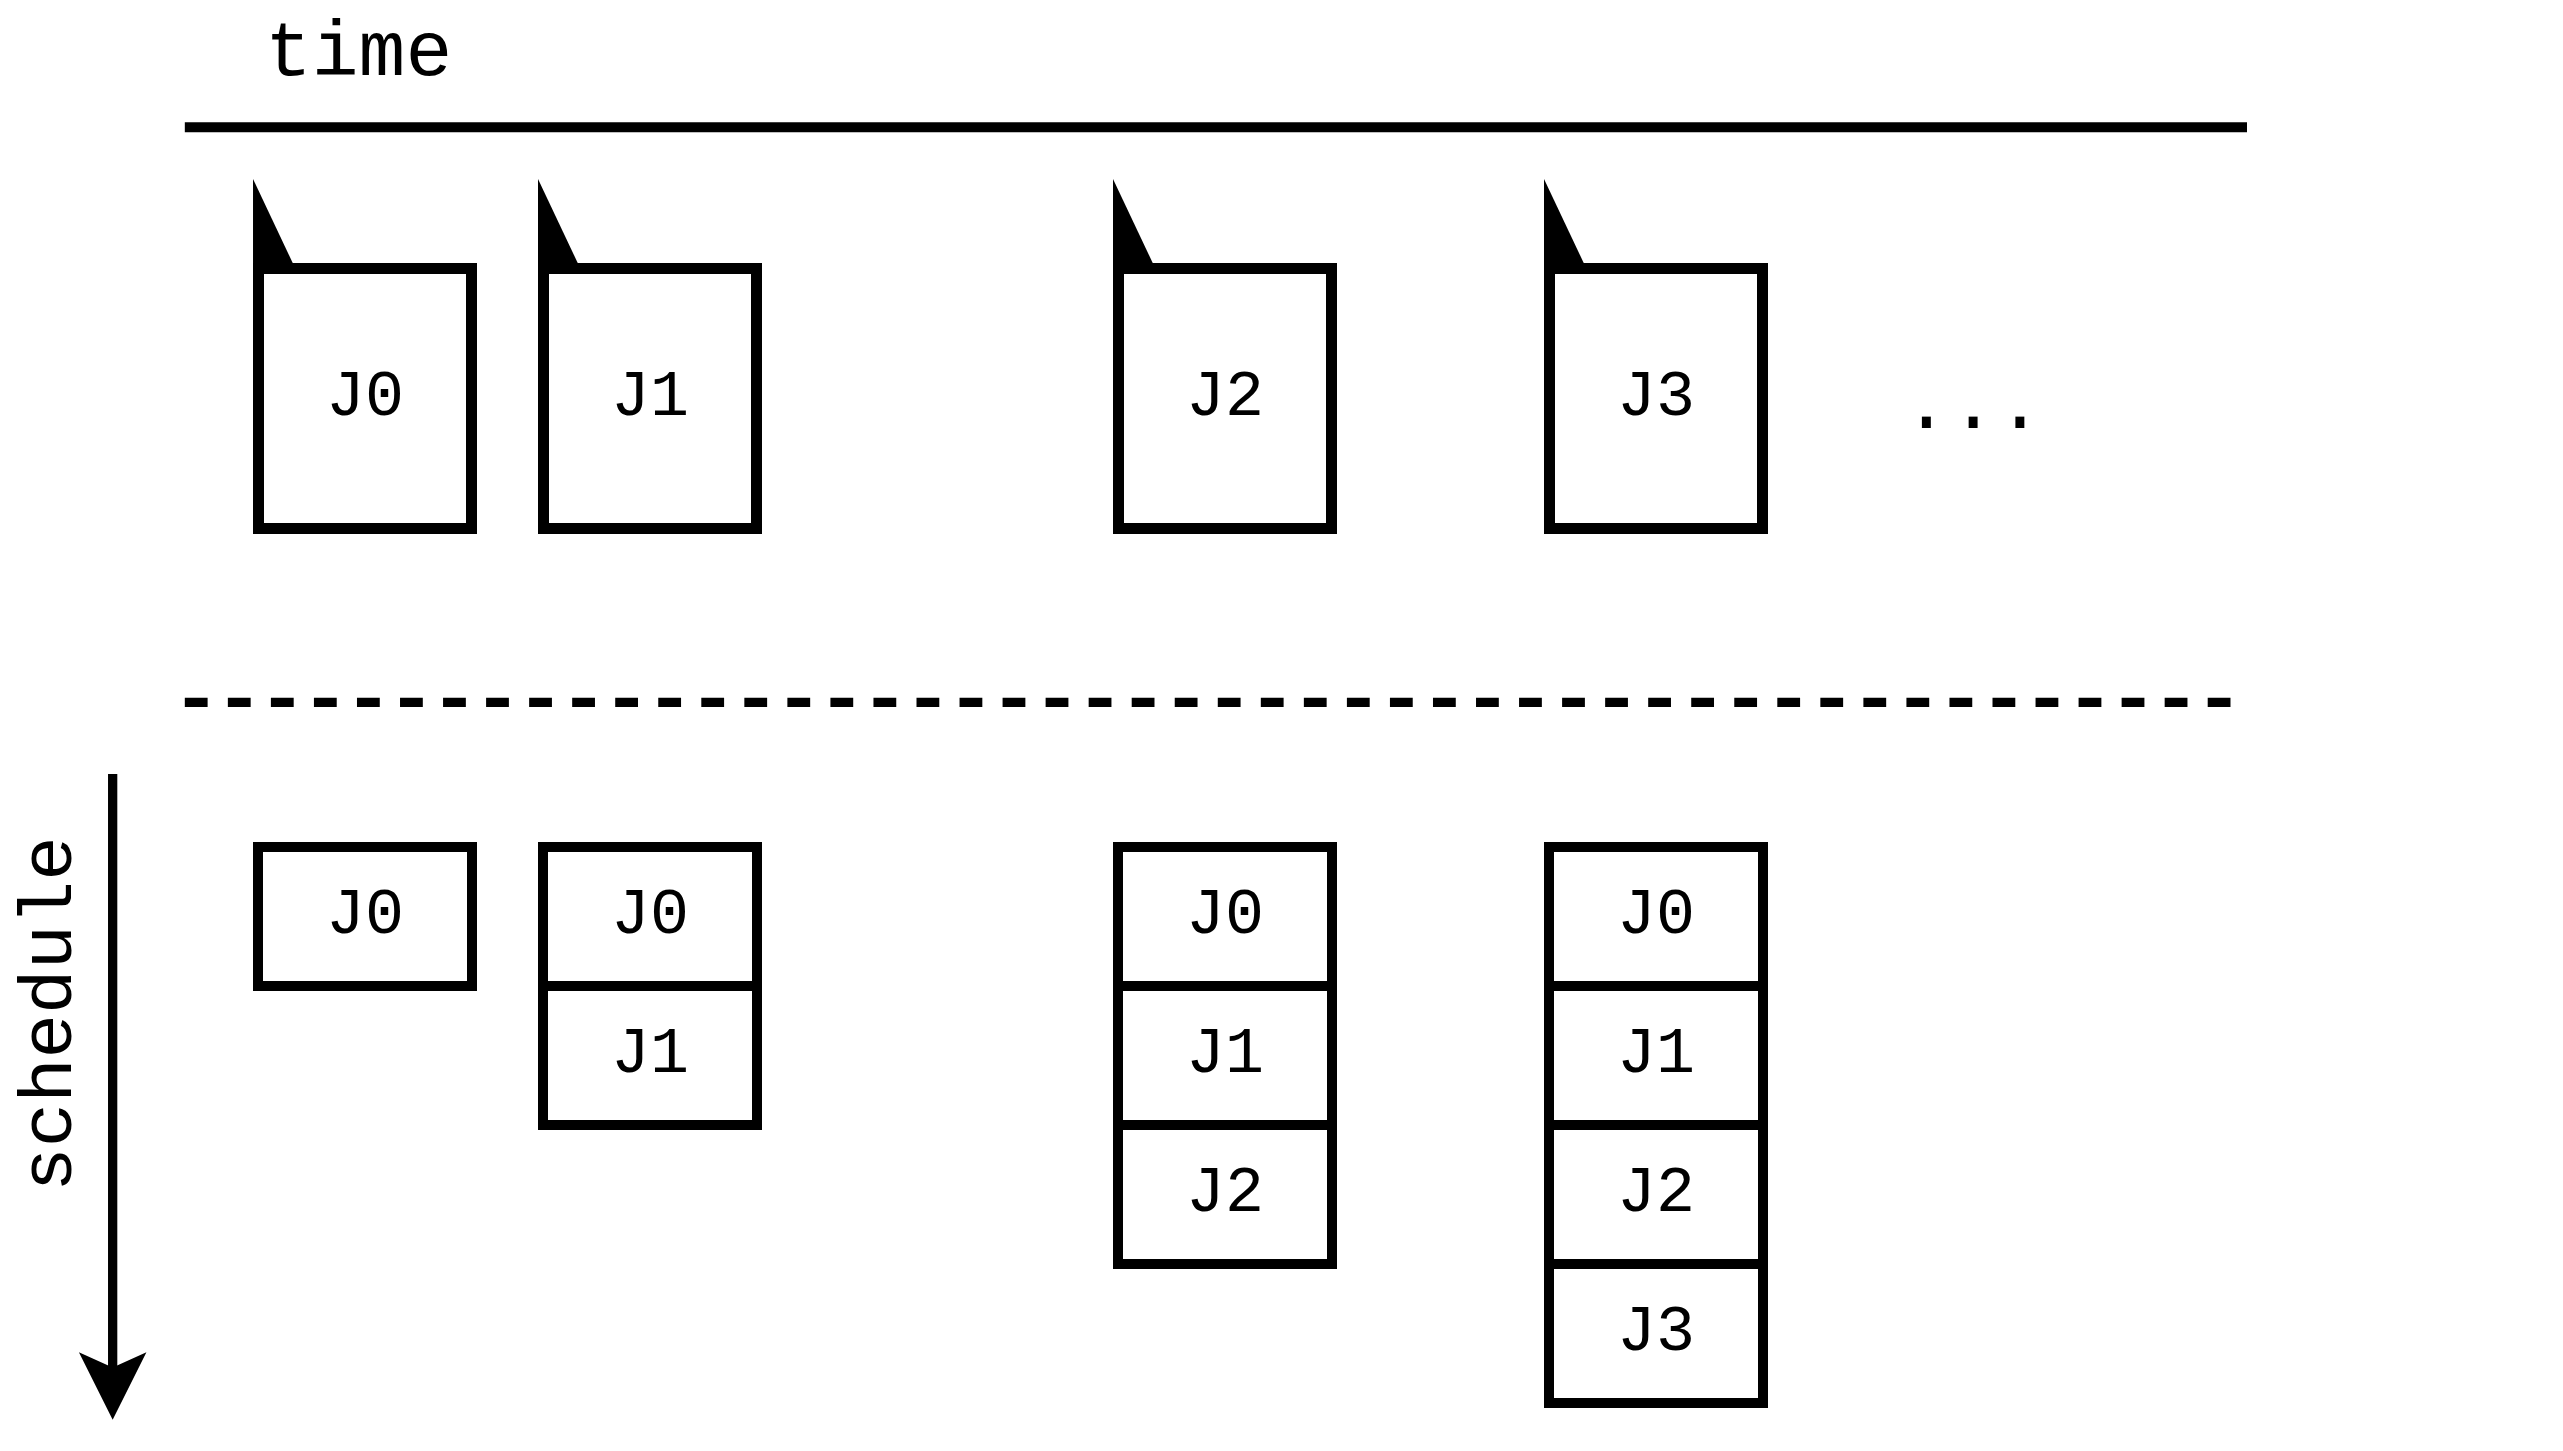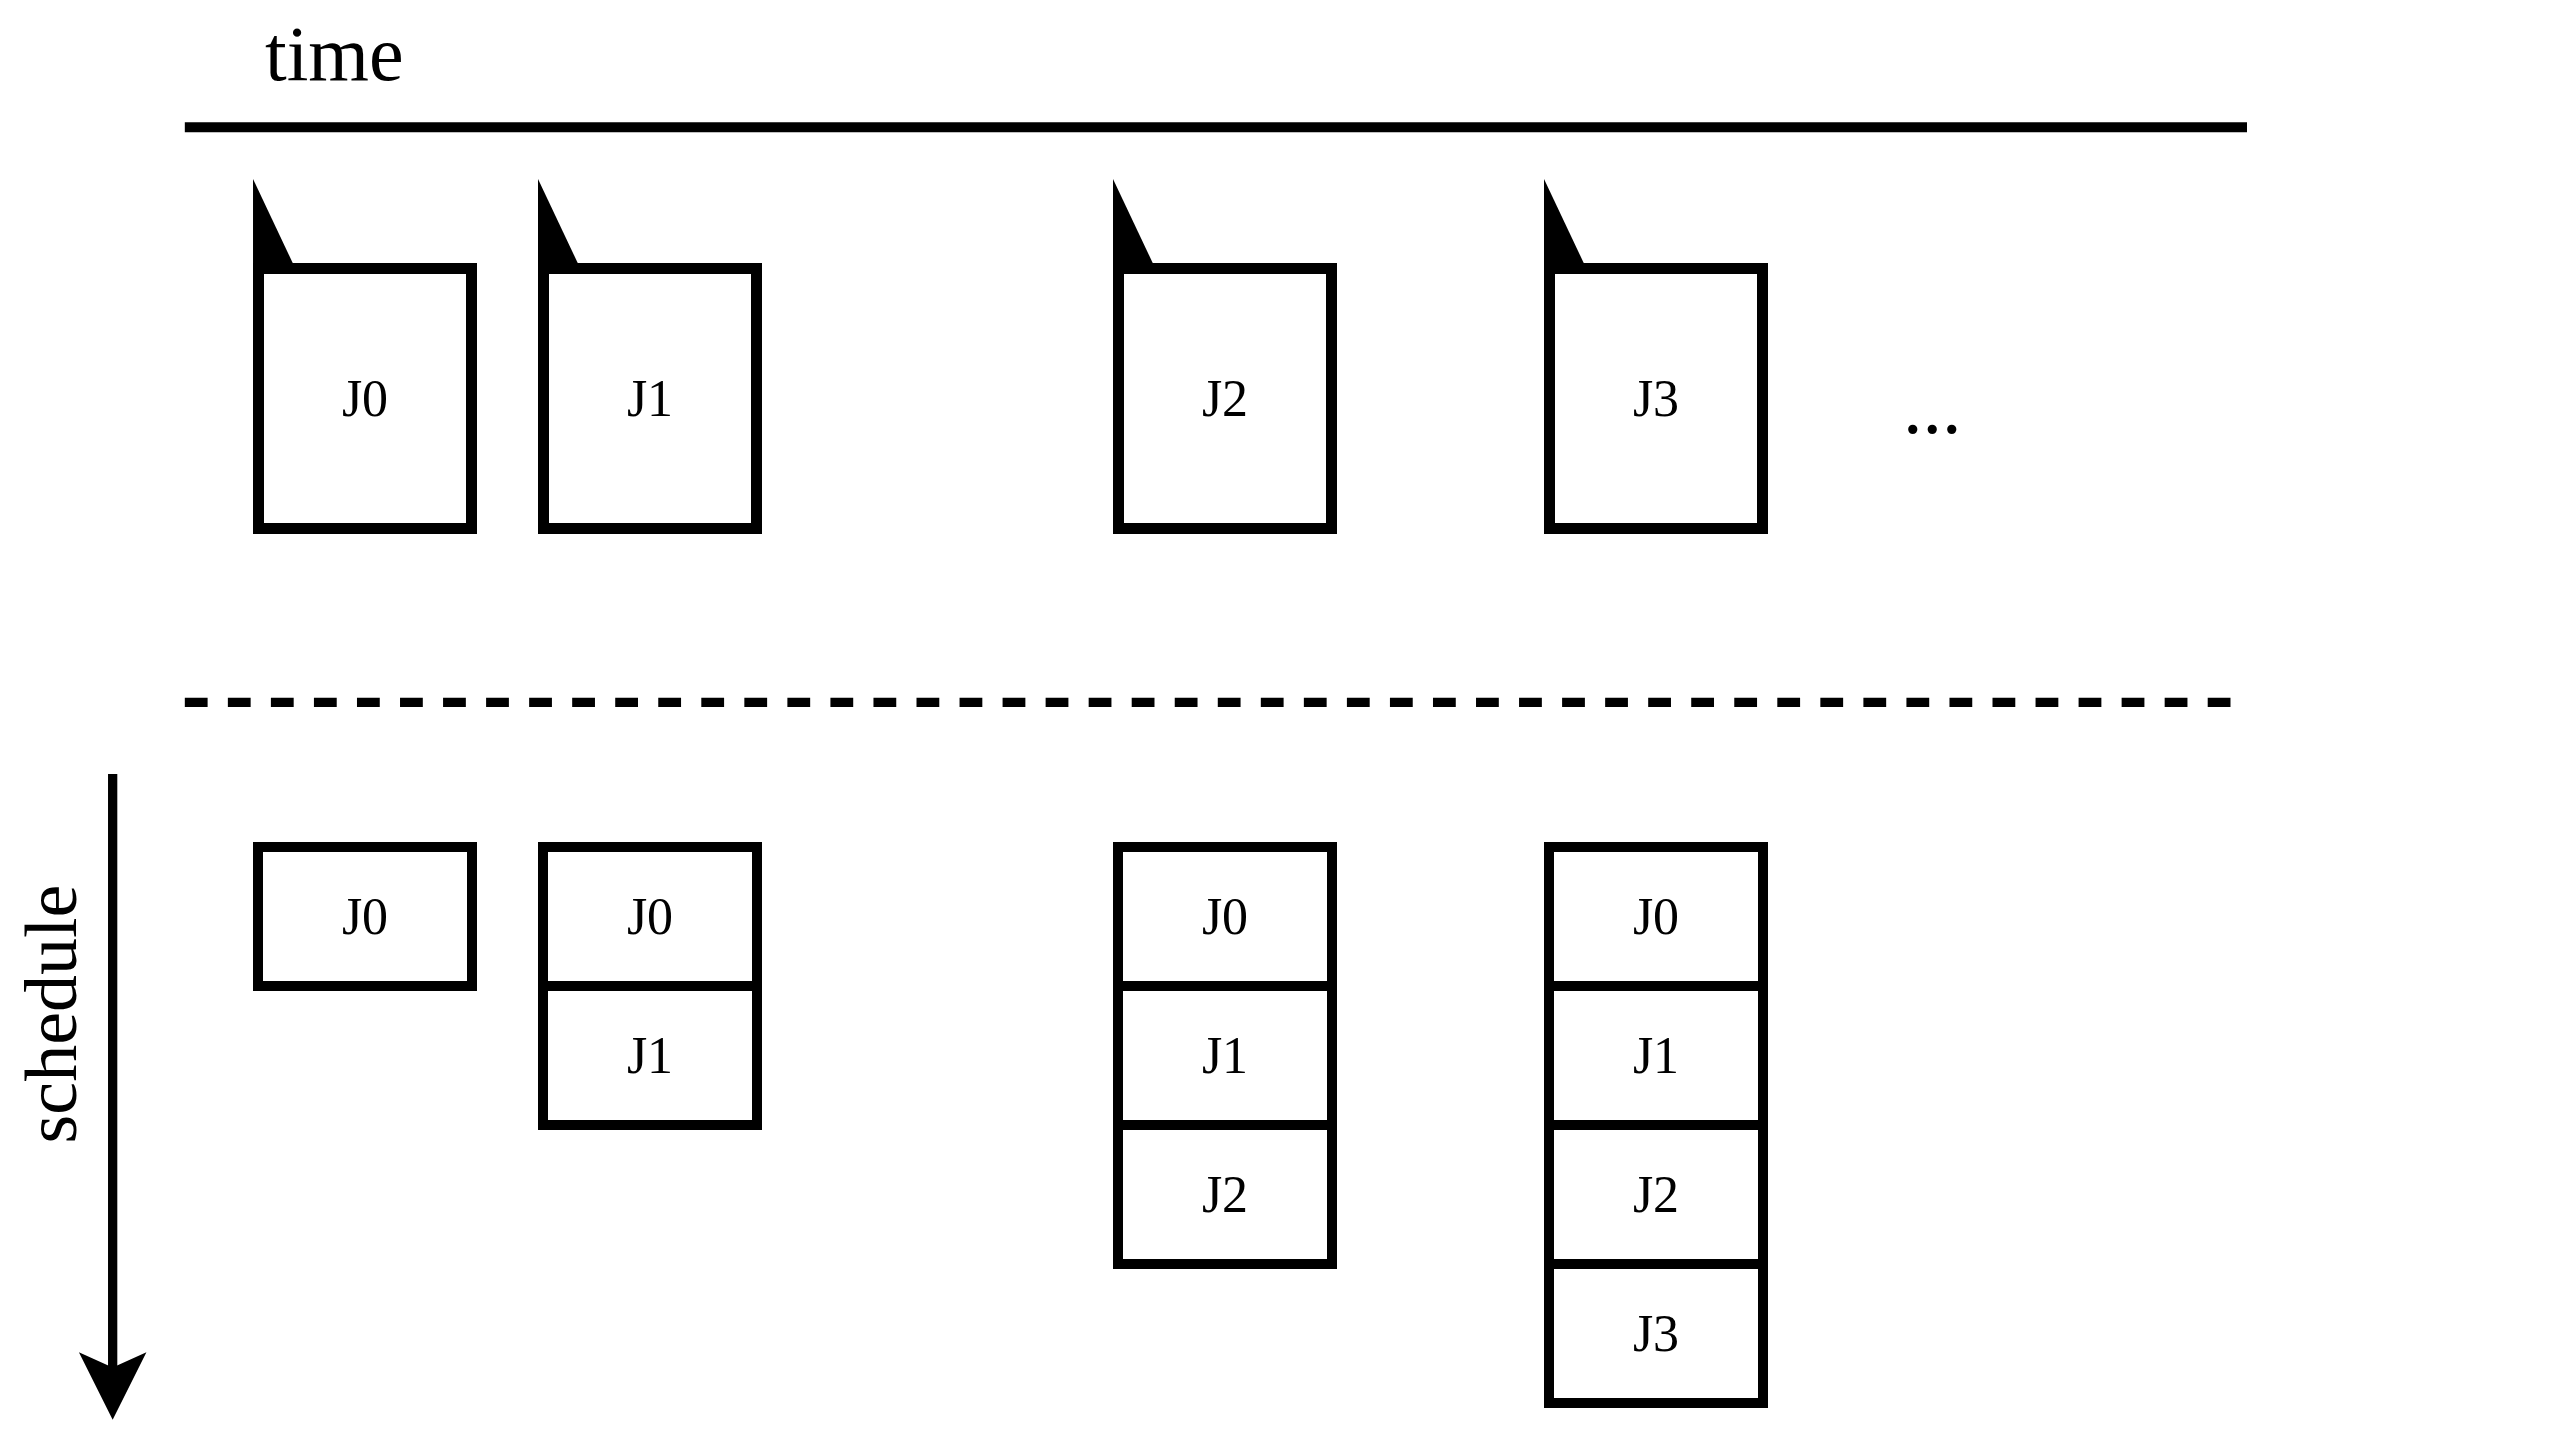--- a/index.html
+++ b/index.html
@@ -6,21 +6,21 @@
     margin: 0;
     padding: 0;
     background: #ffffff;
   }
   .canvas {
     position: relative;
     width: 2247px;
     height: 1452px;
     background: #ffffff;
     overflow: hidden;
-    font-family: Liberation Serif, serif;
+    font-family: Liberation Mono, monospace;
     color: #000000;
   }
   .layer {
     position: absolute;
     left: 0; top: 0;
     width: 2563px;
     height: 1452px;
   }
   .axis-label {
     position: absolute;
@@ -49,21 +49,21 @@
     height: 271px;
     border: 11px solid #000000;
     box-sizing: border-box;
     background: #ffffff;
     display: flex;
     align-items: center;
     justify-content: center;
   }
   .doc-card .label,
   .stack-cell .label {
-    font-size: 52px;
+    font-size: 65px;
     line-height: 1;
   }
   .flag {
     position: absolute;
     left: -11px;
     top: -95px;
     width: 44px;
     height: 93px;
   }
   .stack {

